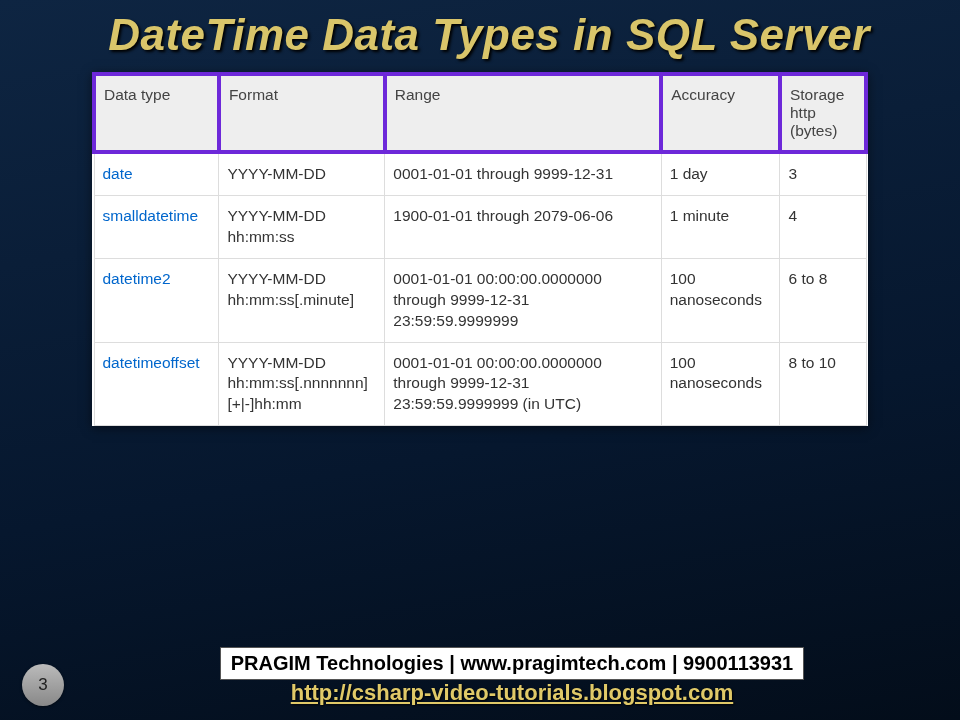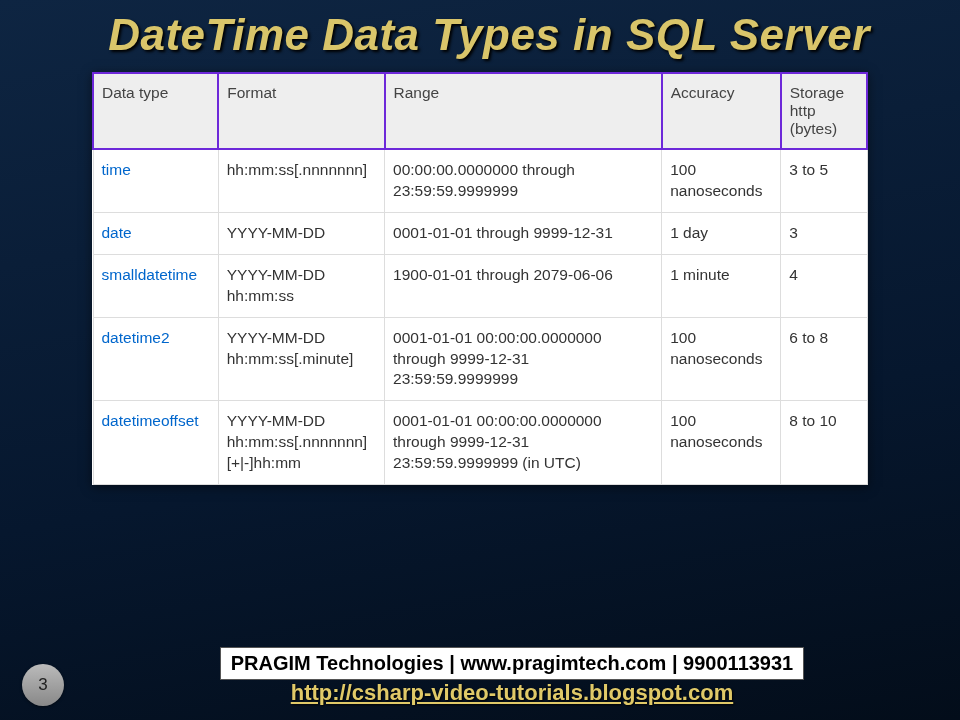--- a/index.html
+++ b/index.html
@@ -29,21 +29,21 @@
     width:100%;
     border-collapse:collapse;
     font-size:15.5px;
     color:#333;
   }
   thead th {
     background:#eee;
     font-weight:400;
     text-align:left;
     padding:10px 8px;
-    border:2px solid #6d28d9;
+    border:4px solid #6d28d9;
     color:#444;
     vertical-align:top;
   }
   tbody td {
     background:#fff;
     padding:10px 8px;
     border:1px solid #ddd;
     vertical-align:top;
     color:#333;
     line-height:1.35;
@@ -115,27 +115,20 @@
       <tr>
         <th>Data type</th>
         <th>Format</th>
         <th>Range</th>
         <th>Accuracy</th>
         <th>Storage http (bytes)</th>
       </tr>
     </thead>
     <tbody id="tbody">
         <tr>
-          <td class="type-link">time</td>
-          <td>hh:mm:ss[.nnnnnnn]</td>
-          <td>00:00:00.0000000 through 23:59:59.9999999</td>
-          <td>100 nanoseconds</td>
-          <td>3 to 5</td>
-        </tr>
-        <tr>
           <td class="type-link">date</td>
           <td>YYYY-MM-DD</td>
           <td>0001-01-01 through 9999-12-31</td>
           <td>1 day</td>
           <td>3</td>
         </tr>
         <tr>
           <td class="type-link">smalldatetime</td>
           <td>YYYY-MM-DD hh:mm:ss</td>
           <td>1900-01-01 through 2079-06-06</td>

